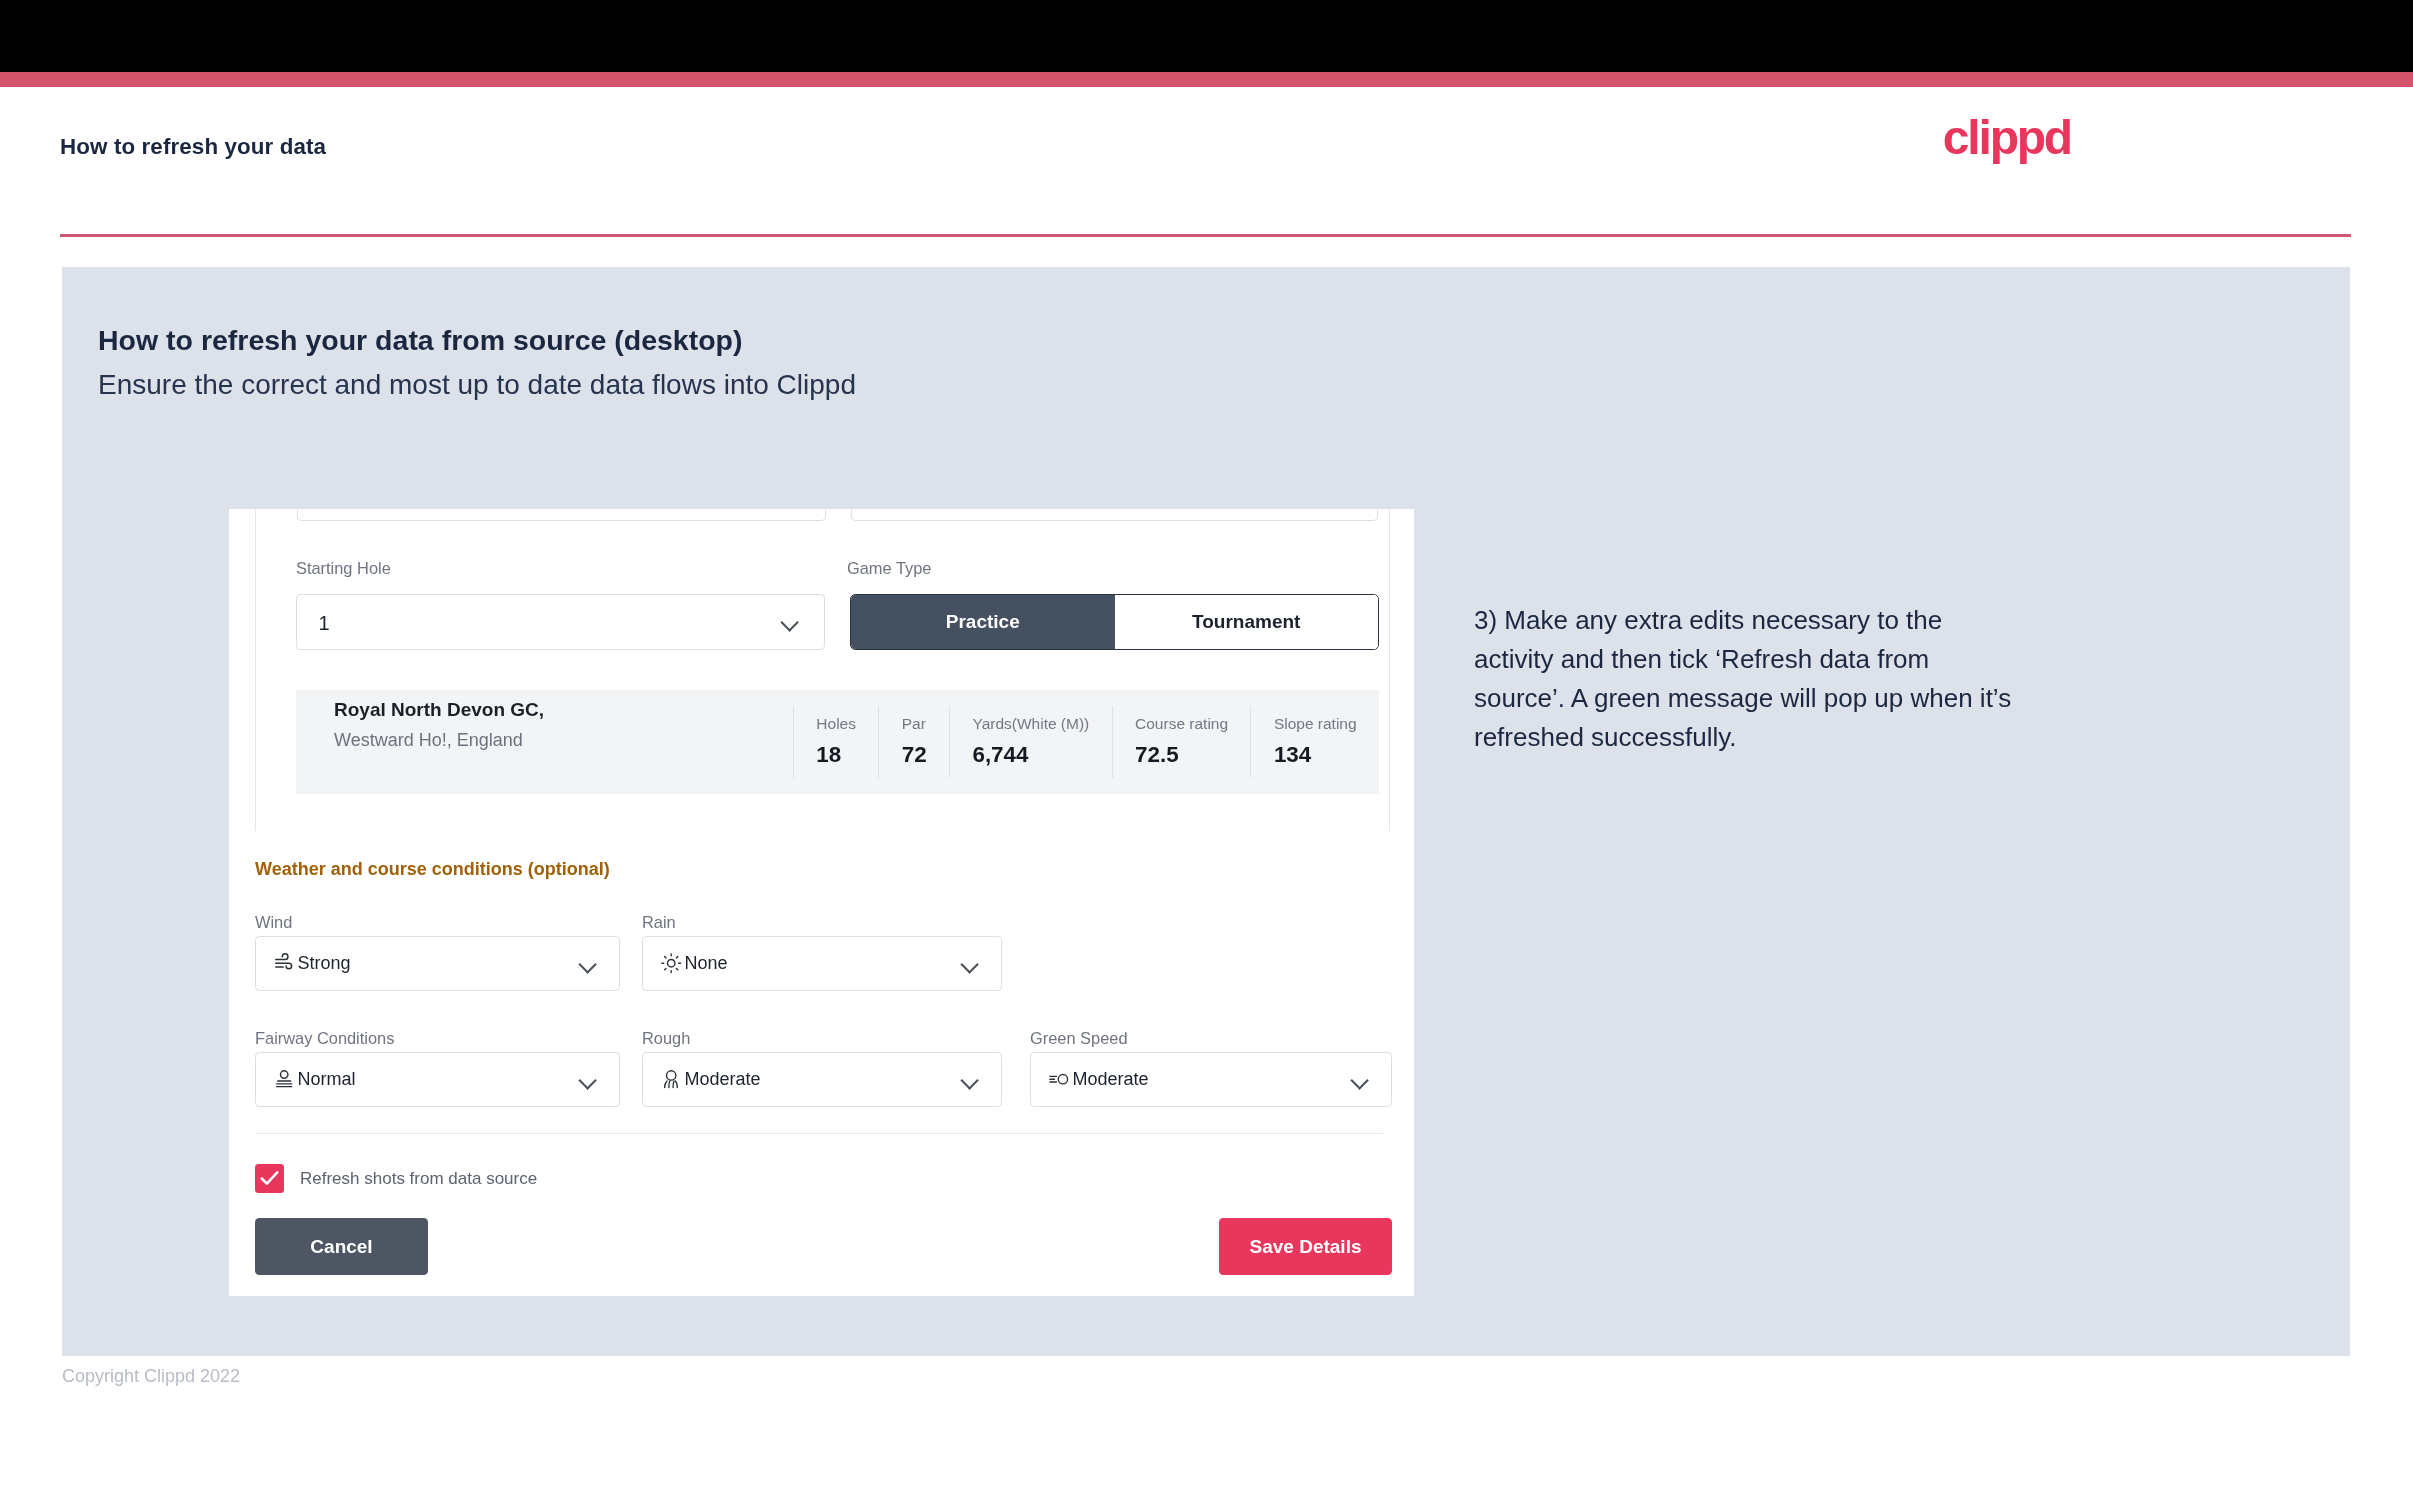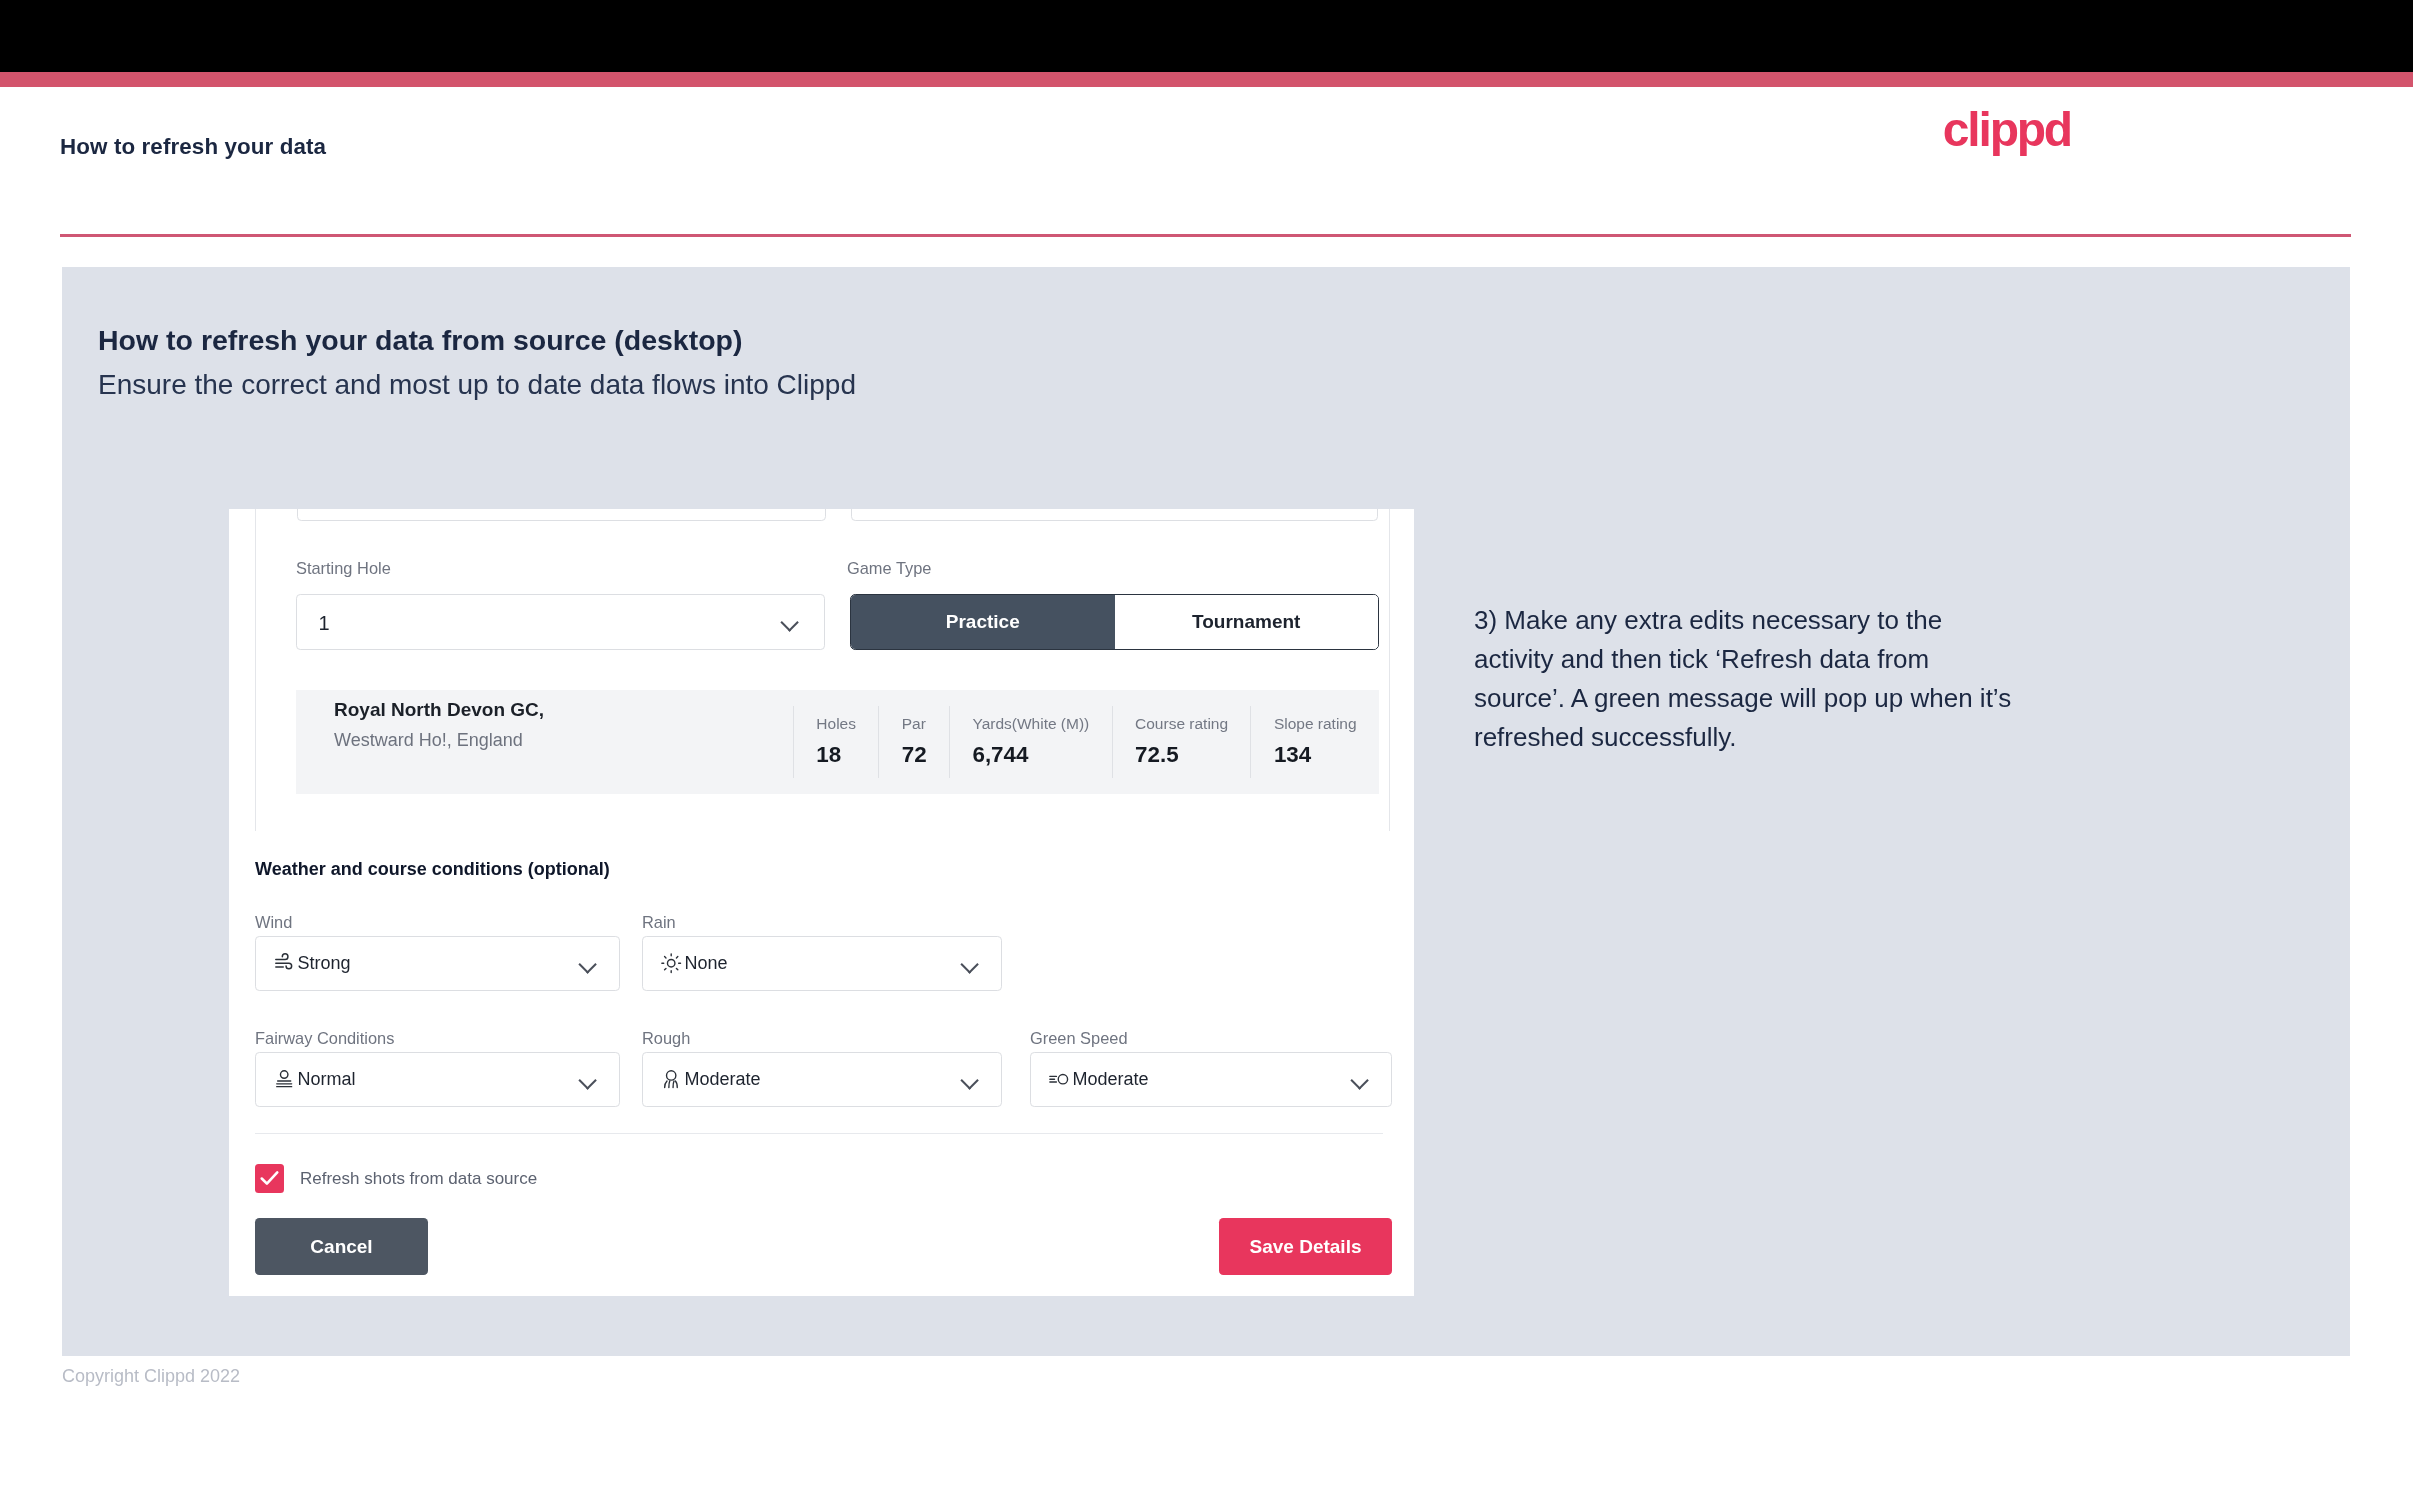--- a/index.html
+++ b/index.html
@@ -14,21 +14,21 @@
   
   .topbar-black { position:absolute; left:0; top:0; width:2413px; height:72px; background:#000000; }
   .topbar-pink  { position:absolute; left:0; top:72px; width:2413px; height:14.7px; background:#d3546c; }
 
   
   .header-title {
     position:absolute; left:60px; top:134px;
     font-size:22.4px; font-weight:bold; color:#1b2741; letter-spacing:0.1px;
   }
   .logo {
-    position:absolute; right:58px; top:106px;
+    position:absolute; right:58px; top:114px;
     font-size:48px; font-weight:bold; color:#e8365d;
     letter-spacing:-2.2px; line-height:1;
   }
   .header-rule {
     position:absolute; left:60px; top:234px; width:2291px; height:2.6px; background:#cf5774;
   }
 
   
   .panel {
     position:absolute; left:62px; top:267px; width:2288px; height:1089px;
@@ -104,21 +104,21 @@
   .stat {
     padding:0 22.4px; border-left:0.9px solid #dfe1e5;
     display:flex; flex-direction:column; justify-content:center; min-width:0;
   }
   .stat .lab { font-size:15.5px; color:#737884; white-space:nowrap; }
   .stat .num { font-size:22.4px; font-weight:bold; color:#151a22; margin-top:8.6px; }
 
   
   .weather-title {
     position:absolute; left:255px; top:859px;
-    font-size:18px; font-weight:bold; color:#0f172a;
+    font-size:18px; font-weight:bold; color:#a16207;
   }
   .wlabel { position:absolute; font-size:16.4px; color:#6f7480; }
 
   .dd {
     position:absolute; height:55px; border:0.9px solid #dcdee2; border-radius:4.3px;
     background:#ffffff; display:flex; align-items:center;
   }
   .dd .ico { margin-left:15.5px; width:26px; height:26px; flex:0 0 26px;
     display:flex; align-items:center; justify-content:center; color:#2b3038; }
   .dd .txt { font-size:18px; color:#1d232e; }

